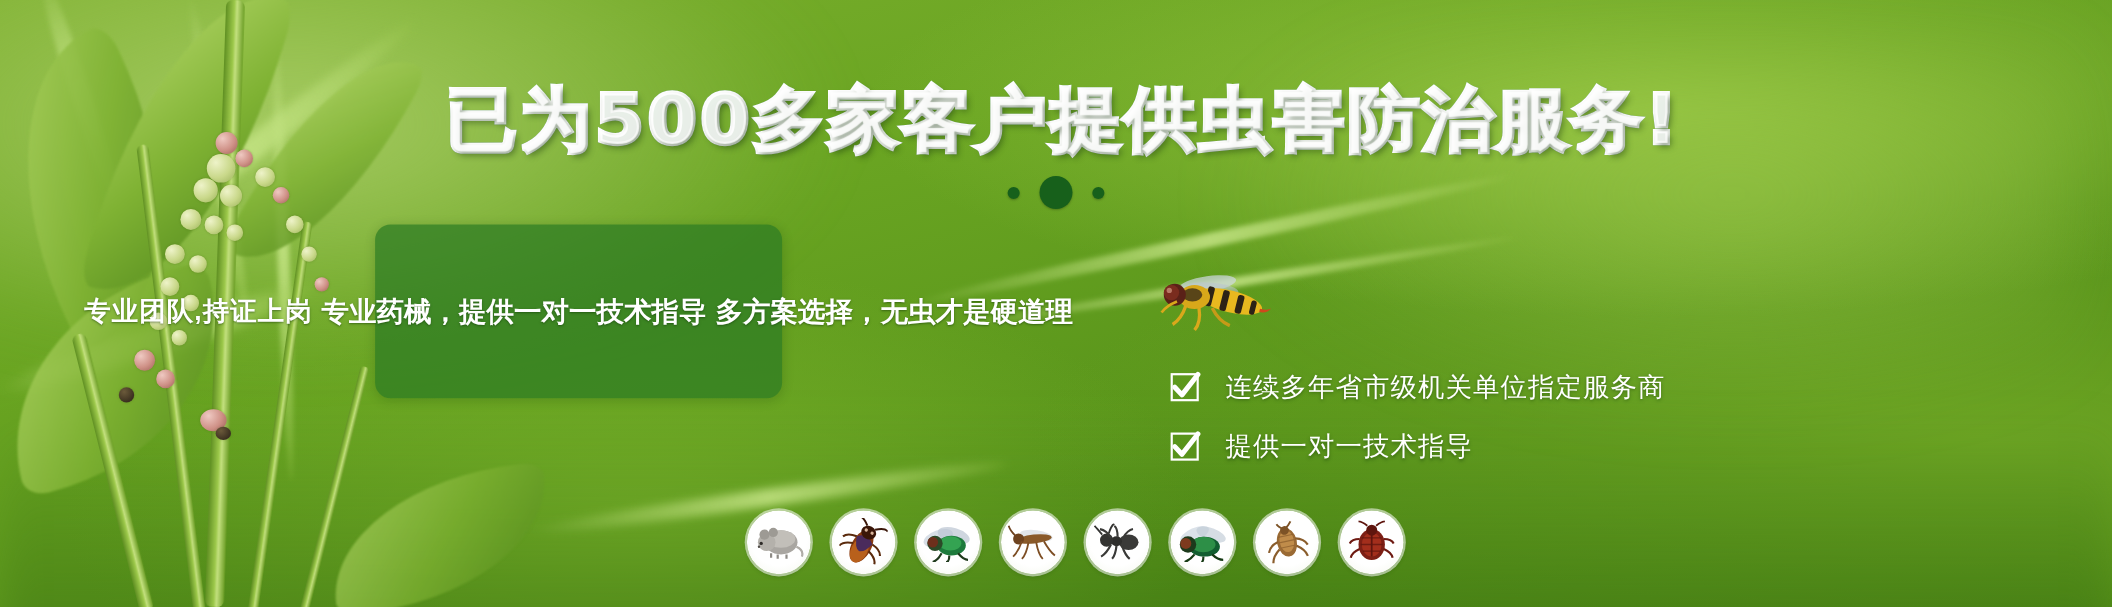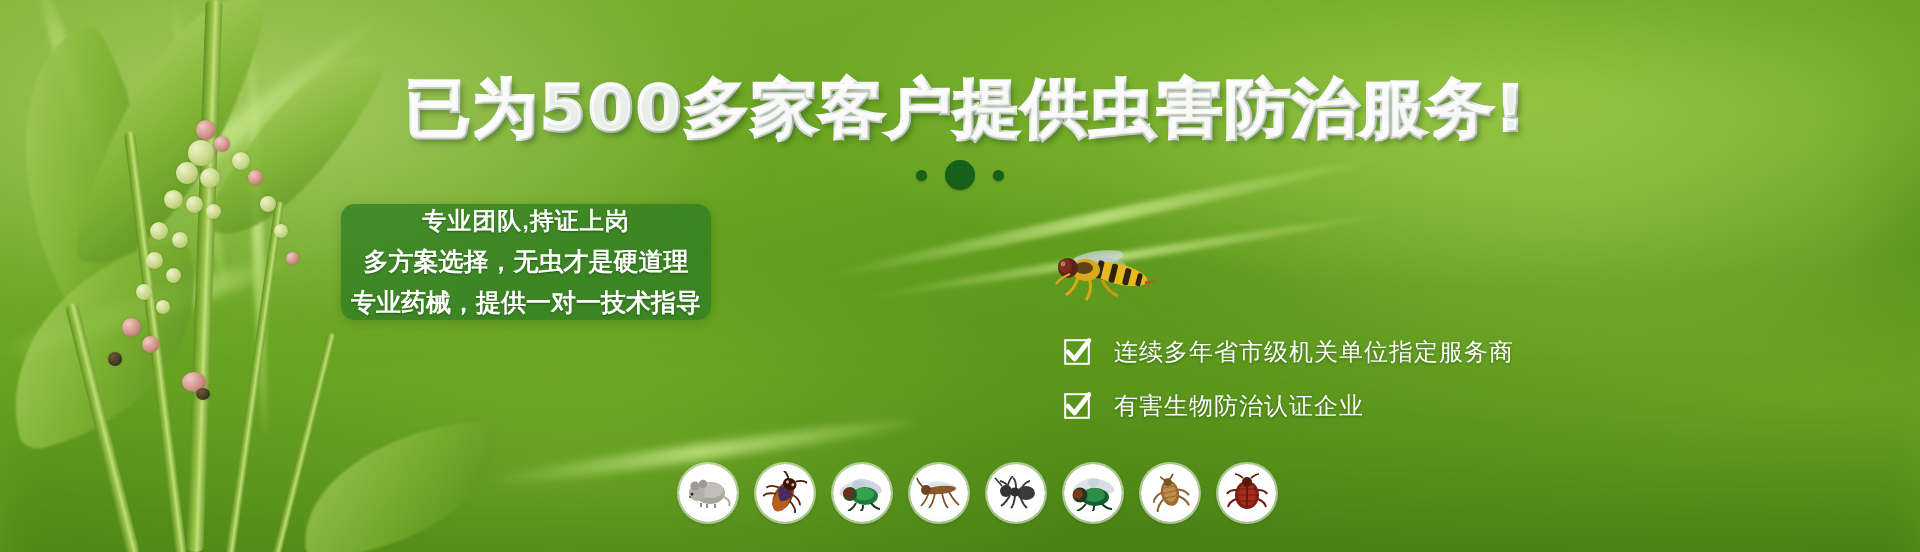--- a/index.html
+++ b/index.html
@@ -135,26 +135,26 @@
     gap: 18px;
   }
   .dot { border-radius: 50%; background: #17601b; box-shadow: 0 1px 2px rgba(0,0,0,.25); }
   .dot.small { width: 11px; height: 11px; }
   .dot.big   { width: 30px; height: 30px; }
 
   
   .panel {
     position: absolute;
     left: 341px; top: 204px;
-    width: 370px; height: 116px;
+    width: 370px; height: 158px;
     background: rgba(43,122,34,.72);
     border-radius: 14px;
     box-shadow: 0 2px 10px rgba(20,60,10,.2);
     display: flex;
-    flex-direction: column;
+    flex-direction: row;
     align-items: center;
     justify-content: center;
     gap: 8px;
     padding: 10px 6px;
   }
   .panel-line {
     color: #ffffff;
     font-weight: 700;
     white-space: nowrap;
     text-shadow: 0 1px 2px rgba(12,46,6,.5);
@@ -265,22 +265,22 @@
   </div>
 
   <div class="dots">
     <span class="dot small"></span>
     <span class="dot big"></span>
     <span class="dot small"></span>
   </div>
 
   <div class="panel">
     <div class="panel-line l1">专业团队,持证上岗</div>
+    <div class="panel-line l3">专业药械，提供一对一技术指导</div>
     <div class="panel-line l2">多方案选择，无虫才是硬道理</div>
-    <div class="panel-line l3">专业药械，提供一对一技术指导</div>
   </div>
 
   <div class="fly">
     <svg width="120" height="62" viewBox="0 0 120 62">
 
       <ellipse cx="58" cy="14" rx="26" ry="7" fill="#cfd8e2" opacity=".7" transform="rotate(-8 58 14)"></ellipse>
       <ellipse cx="62" cy="19" rx="24" ry="6" fill="#b9c4d0" opacity=".55" transform="rotate(6 62 19)"></ellipse>
 
       <g transform="rotate(14 70 30)">
         <ellipse cx="78" cy="28" rx="30" ry="10" fill="#e8b81f"></ellipse>
@@ -317,21 +317,21 @@
       <span class="bullet-text">连续多年省市级机关单位指定服务商</span>
     </div>
 
     <div class="bullet">
       <span class="check-box">
         <svg width="26" height="26" viewBox="0 0 26 26">
           <rect x="1.2" y="1.2" width="23.6" height="23.6" fill="none" stroke="#ffffff" stroke-width="2"></rect>
           <path d="M4 13 L10.5 20 L25 1.5" fill="none" stroke="#ffffff" stroke-width="4.6" stroke-linecap="round" stroke-linejoin="round"></path>
         </svg>
       </span>
-      <span class="bullet-text">有害生物防治认证企业</span>
+      <span class="bullet-text">提供一对一技术指导</span>
     </div>
 
   </div>
 
   <div class="pests">
 
     <div class="pest">
       <svg width="46" height="34" viewBox="0 0 46 34">
         <ellipse cx="25" cy="17" rx="15" ry="11" fill="#a9a6a1"></ellipse>
         <ellipse cx="25" cy="14" rx="13" ry="8" fill="#c2bfb9"></ellipse>

